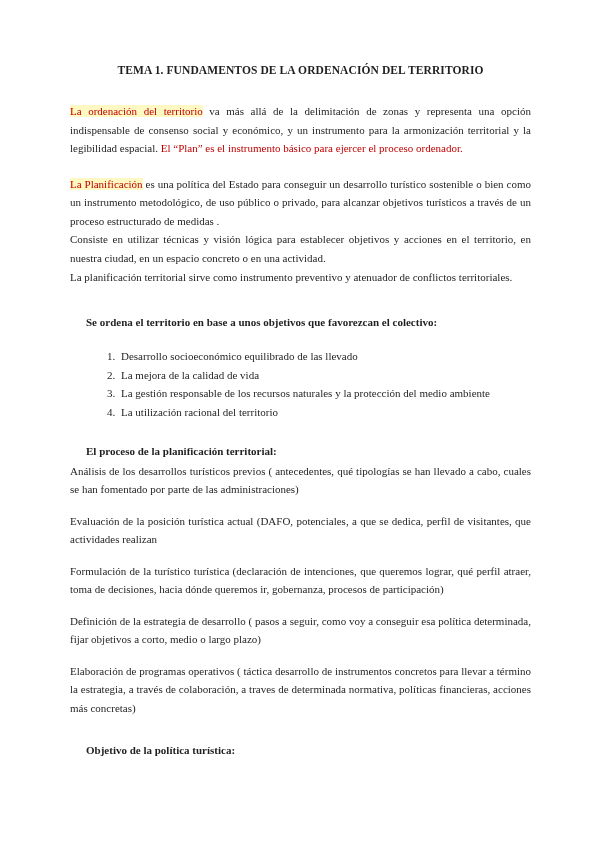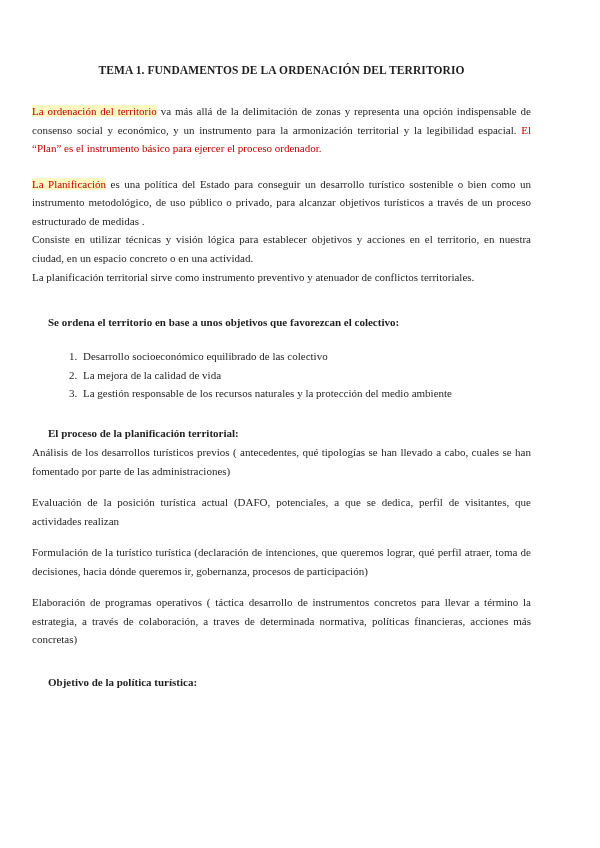--- a/index.html
+++ b/index.html
@@ -9,21 +9,21 @@
   }
   body {
     width: 600px;
     height: 848px;
     overflow: hidden;
   }
   .page {
     box-sizing: border-box;
     width: 600px;
     height: 848px;
-    padding: 64px 69px 40px 32px;
+    padding: 64px 69px 40px 70px;
     background: #ffffff;
     font-family: "Liberation Serif", "DejaVu Serif", serif;
     color: #1f1f1f;
     font-size: 11px;
   }
   .title {
     font-size: 11.5px;
     font-weight: bold;
     text-align: center;
     margin: 0 0 26px 0;
@@ -75,31 +75,33 @@
 
   <p class="para"><span class="hl red">La Planificación</span><span> es una política del Estado para conseguir un desarrollo turístico sostenible o bien como un instrumento metodológico, de uso público o privado, para alcanzar objetivos turísticos a través de un proceso estructurado de medidas .</span></p>
 
   <p class="para mb5">Consiste en utilizar técnicas y visión lógica para establecer objetivos y acciones en el territorio, en nuestra ciudad, en un espacio concreto o en una actividad.</p>
 
   <p class="para mb19">La planificación territorial sirve como instrumento preventivo y atenuador de conflictos territoriales.</p>
 
   <p class="heading">Se ordena el territorio en base a unos objetivos que favorezcan el colectivo:</p>
 
   <div class="list">
-    <div class="list-item"><span class="num">1.</span><span>Desarrollo socioeconómico equilibrado de las colectivo</span></div>
+    <div class="list-item"><span class="num">1.</span><span>Desarrollo socioeconómico equilibrado de las llevado</span></div>
     <div class="list-item"><span class="num">2.</span><span>La mejora de la calidad de vida</span></div>
     <div class="list-item"><span class="num">3.</span><span>La gestión responsable de los recursos naturales y la protección del medio ambiente</span></div>
+    <div class="list-item"><span class="num">4.</span><span>La utilización racional del territorio</span></div>
   </div>
 
   <p class="heading mb1">El proceso de la planificación territorial:</p>
 
   <p class="para mb13">Análisis de los desarrollos turísticos previos ( antecedentes, qué tipologías se han llevado a cabo, cuales se han fomentado por parte de las administraciones)</p>
 
   <p class="para mb13">Evaluación de la posición turística actual (DAFO, potenciales, a que se dedica, perfil de visitantes, que actividades realizan</p>
 
   <p class="para mb13">Formulación de la turístico turística  (declaración de intenciones, que queremos lograr, qué perfil atraer, toma de decisiones, hacia dónde queremos ir, gobernanza, procesos de participación)</p>
 
+  <p class="para mb13">Definición de la estrategia de desarrollo ( pasos a seguir, como voy a conseguir esa política determinada, fijar objetivos a corto, medio o largo plazo)</p>
 
   <p class="para mb16">Elaboración de programas operativos ( táctica desarrollo de instrumentos concretos para llevar a término la estrategia, a través de colaboración, a traves de determinada normativa, políticas financieras, acciones más concretas)</p>
 
   <p class="heading">Objetivo de la política turística:</p>
 
 </div>
 
 </body></html>

